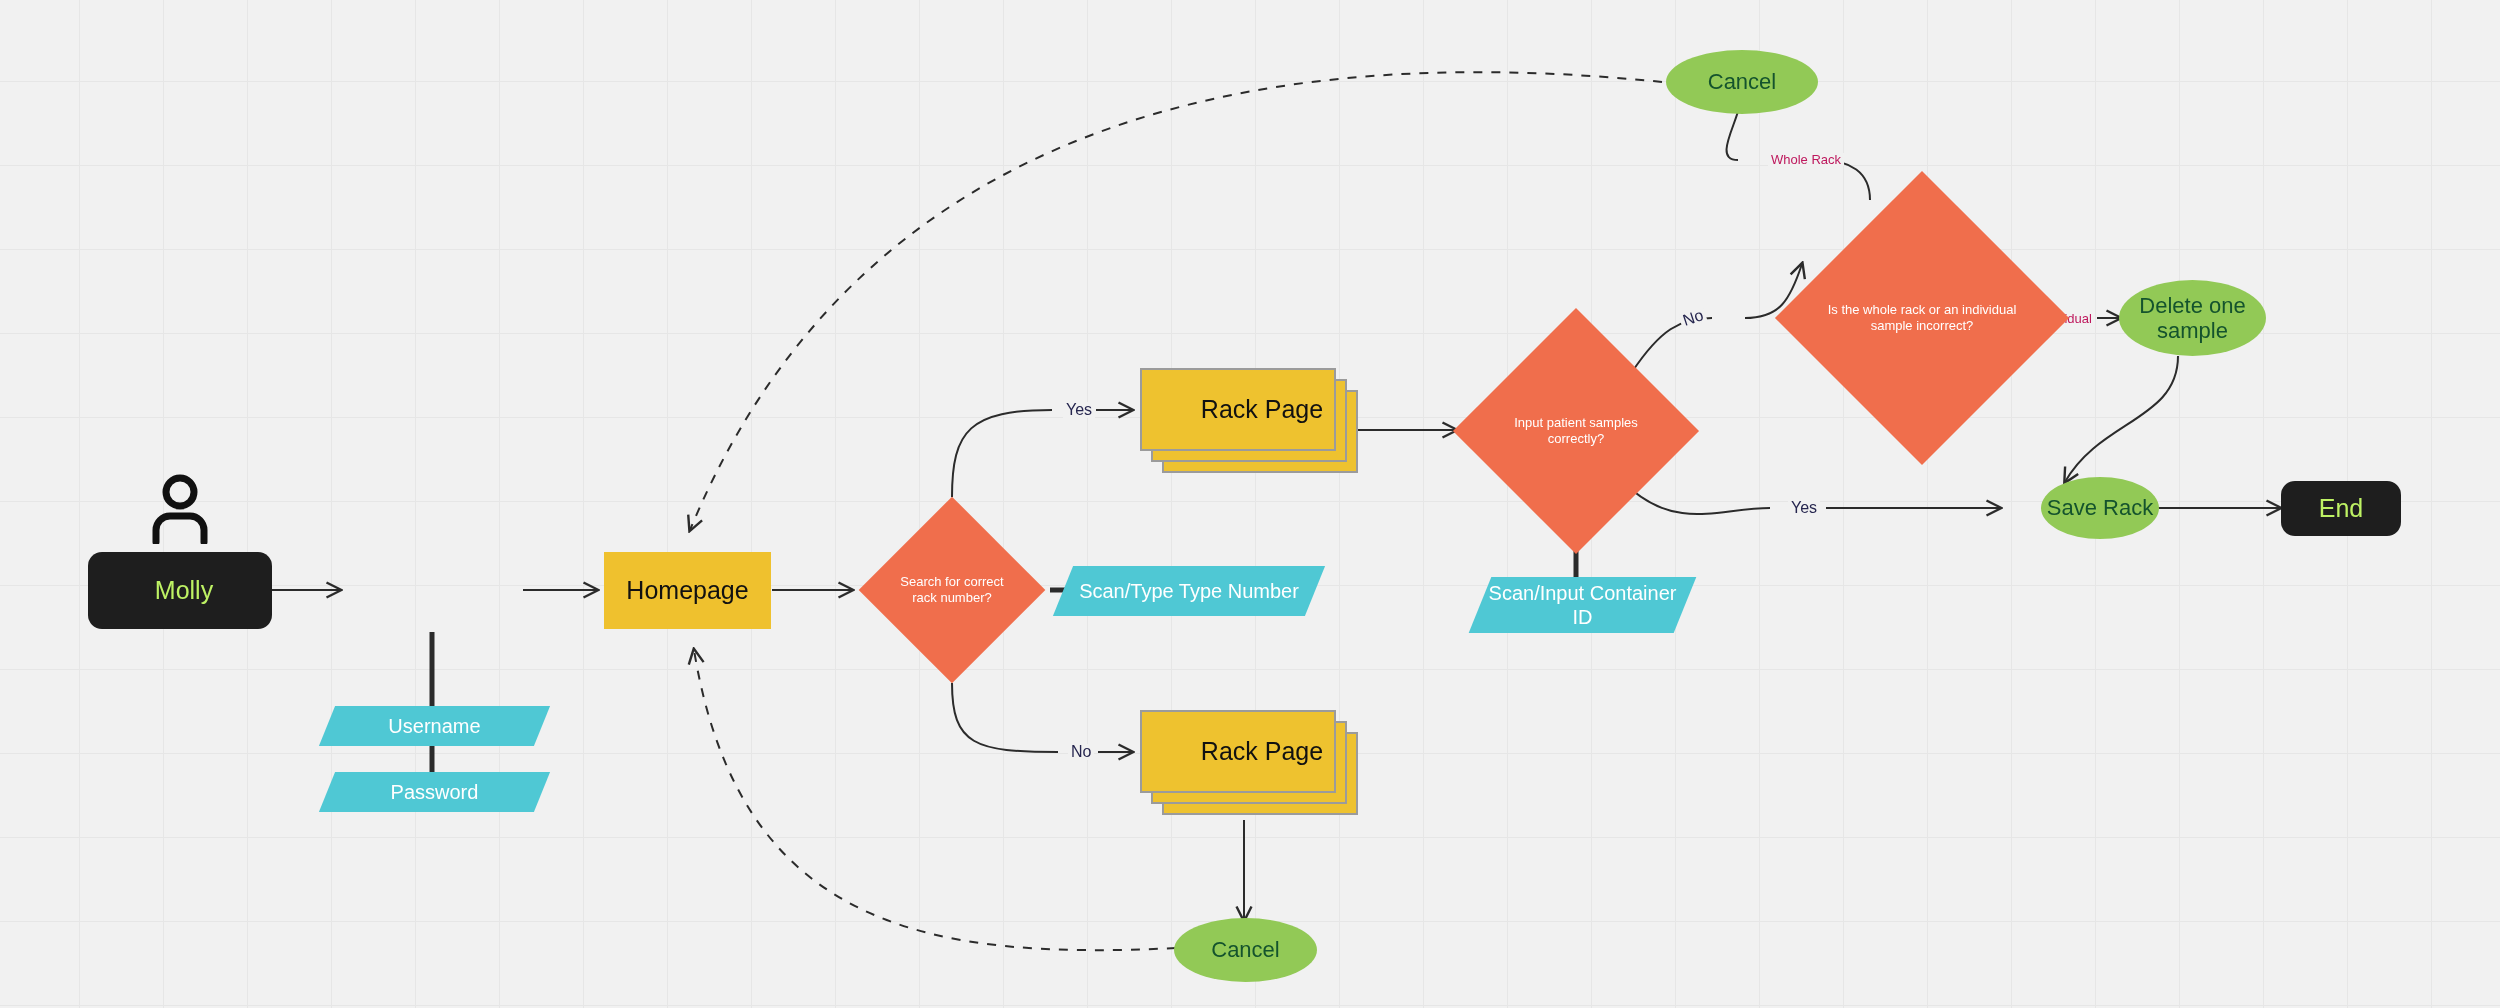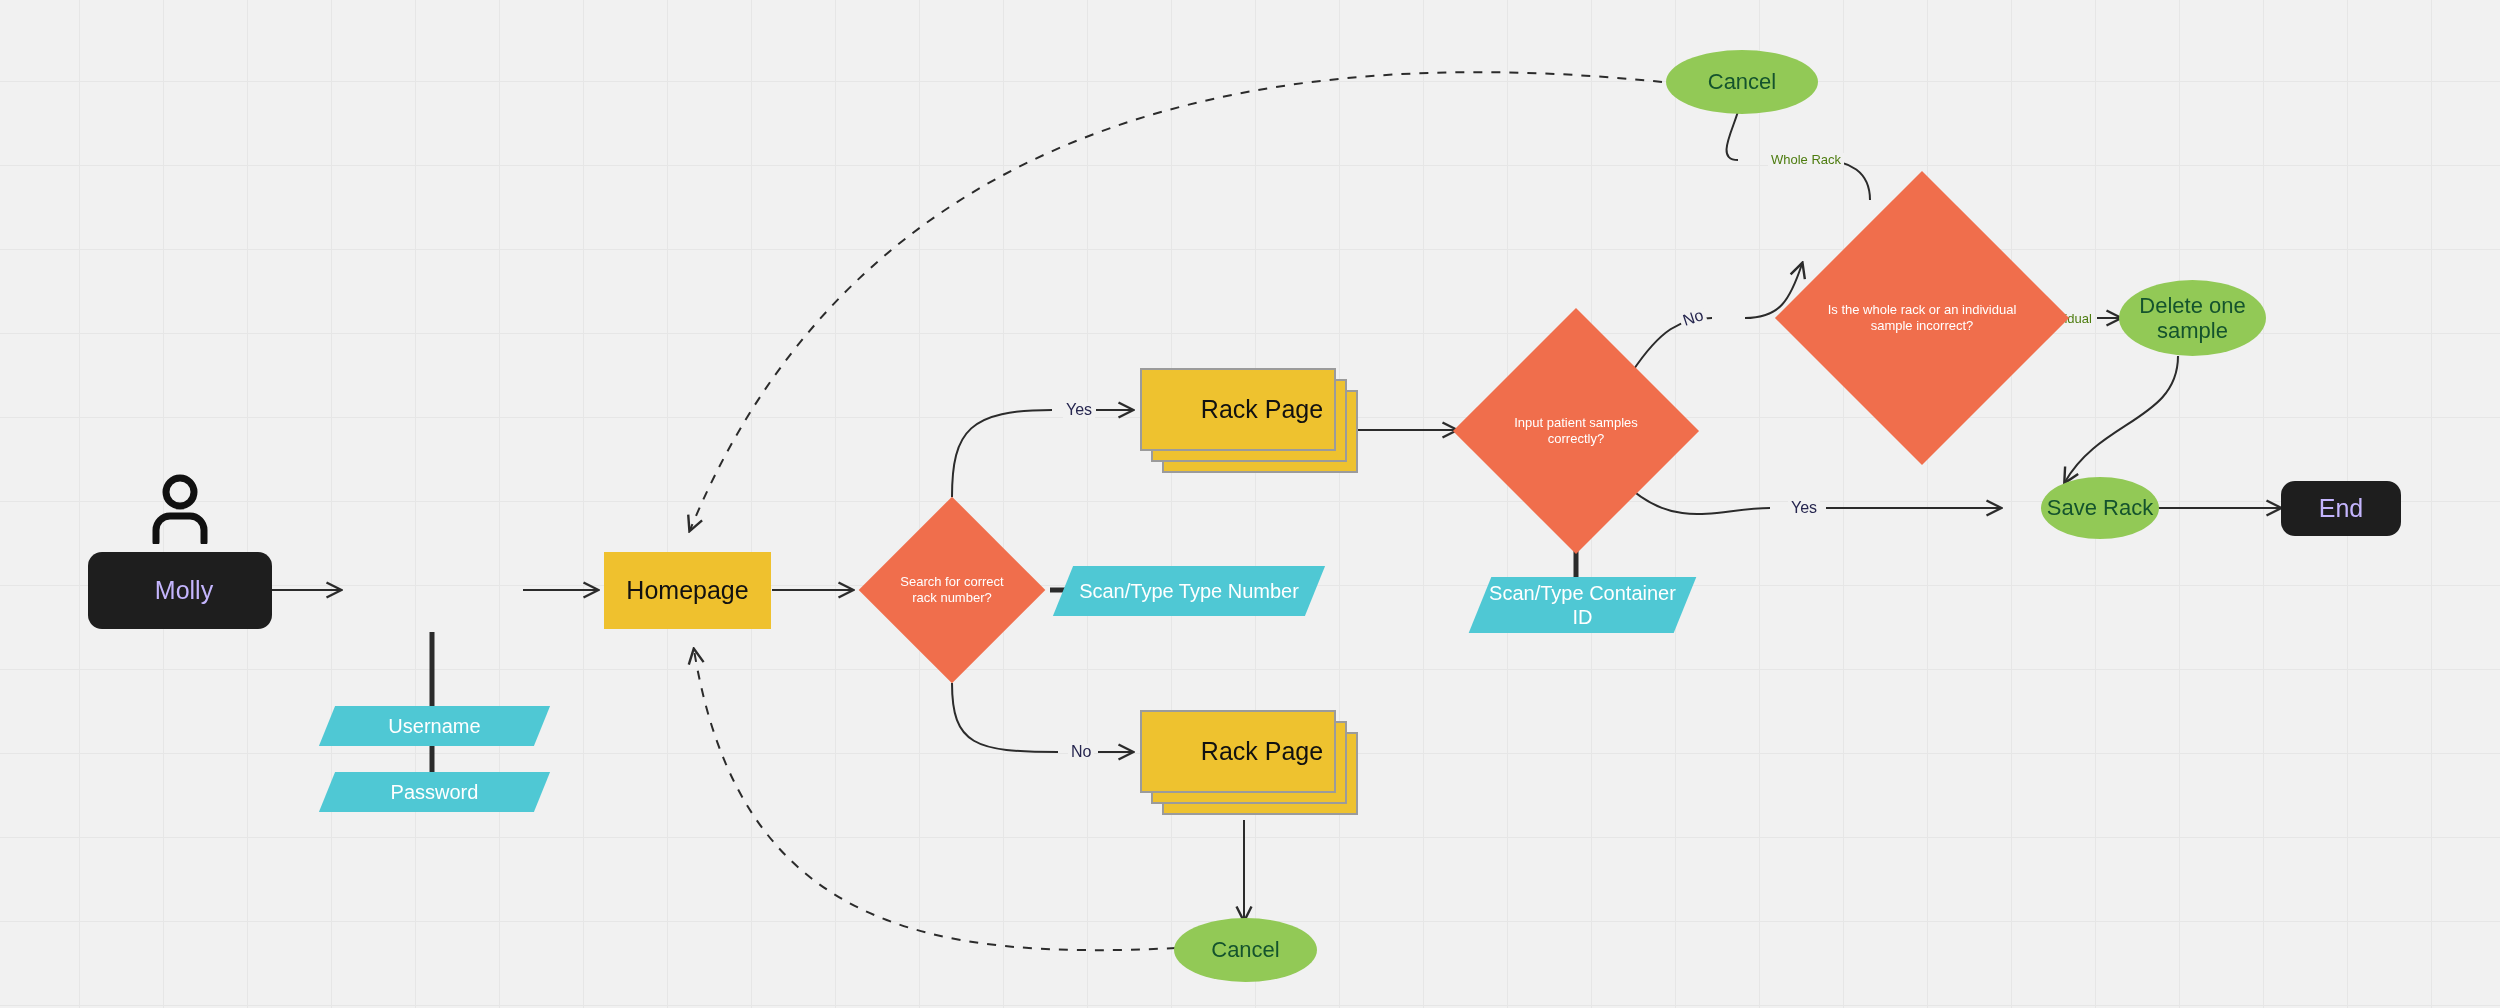--- a/index.html
+++ b/index.html
@@ -35,21 +35,21 @@
     box-sizing: border-box;
     display: flex;
     align-items: center;
     justify-content: center;
     text-align: center;
     line-height: 1.17;
   }
   
   .terminator {
     background: #1e1e1e;
-    color: #c4b5fd;
+    color: #bef264;
     border-radius: 14px;
     font-size: 25px;
   }
   
   .process {
     background: #efc12e;
     color: #111111;
     font-size: 25px;
   }
   
@@ -146,21 +146,21 @@
     position: absolute;
     font-size: 16px;
     color: #26264f;
     white-space: nowrap;
     background: #f1f1f1;
     padding: 0 3px;
     line-height: 1;
   }
   .edge-label.small {
     font-size: 13px;
-    color: #4d7c0f;
+    color: #be185d;
   }
 </style>
 </head>
 <body>
 
 <div id="canvas">
 
   <svg id="edges" viewBox="0 0 2500 1008" xmlns="http://www.w3.org/2000/svg">
     <defs>
       <marker id="arrow" viewBox="0 0 12 12" refX="10" refY="6" markerWidth="9" markerHeight="9" orient="auto-start-reverse">
@@ -281,21 +281,21 @@
     <span>Cancel</span>
   </div>
 
   <div class="decision" style="left:1489px; top:344px; width:174px; height:174px;">
     <div class="dshape"></div>
     <div class="dlabel">Input patient samples correctly?</div>
   </div>
 
   <div class="data" style="left:1480px; top:577px; width:205px; height:56px;">
     <div class="pshape"></div>
-    <div class="plabel">Scan/Type Container ID</div>
+    <div class="plabel">Scan/Input Container ID</div>
   </div>
 
   <div class="decision" style="left:1818px; top:214px; width:208px; height:208px;">
     <div class="dshape"></div>
     <div class="dlabel">Is the whole rack or an individual sample incorrect?</div>
   </div>
 
   <div class="ellipse" style="left:1666px; top:50px; width:152px; height:64px;">
     <span>Cancel</span>
   </div>

